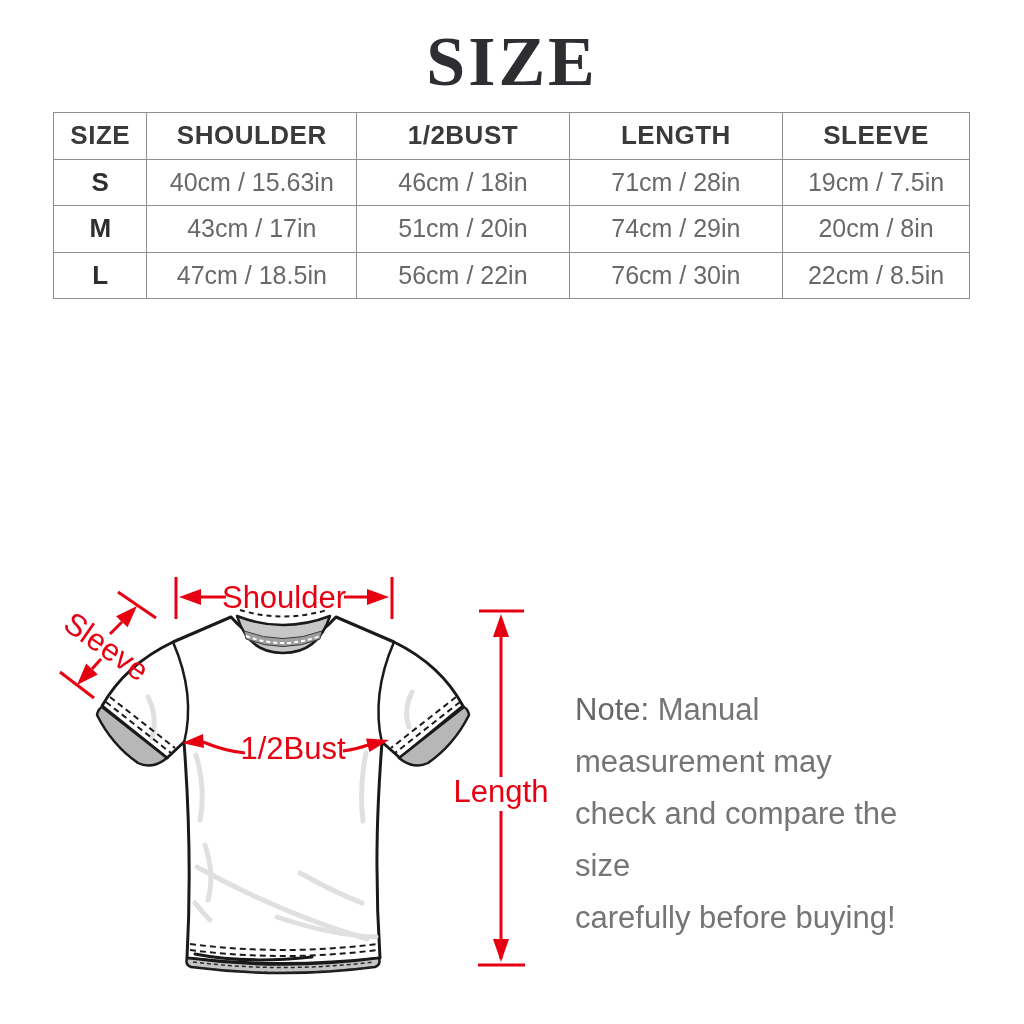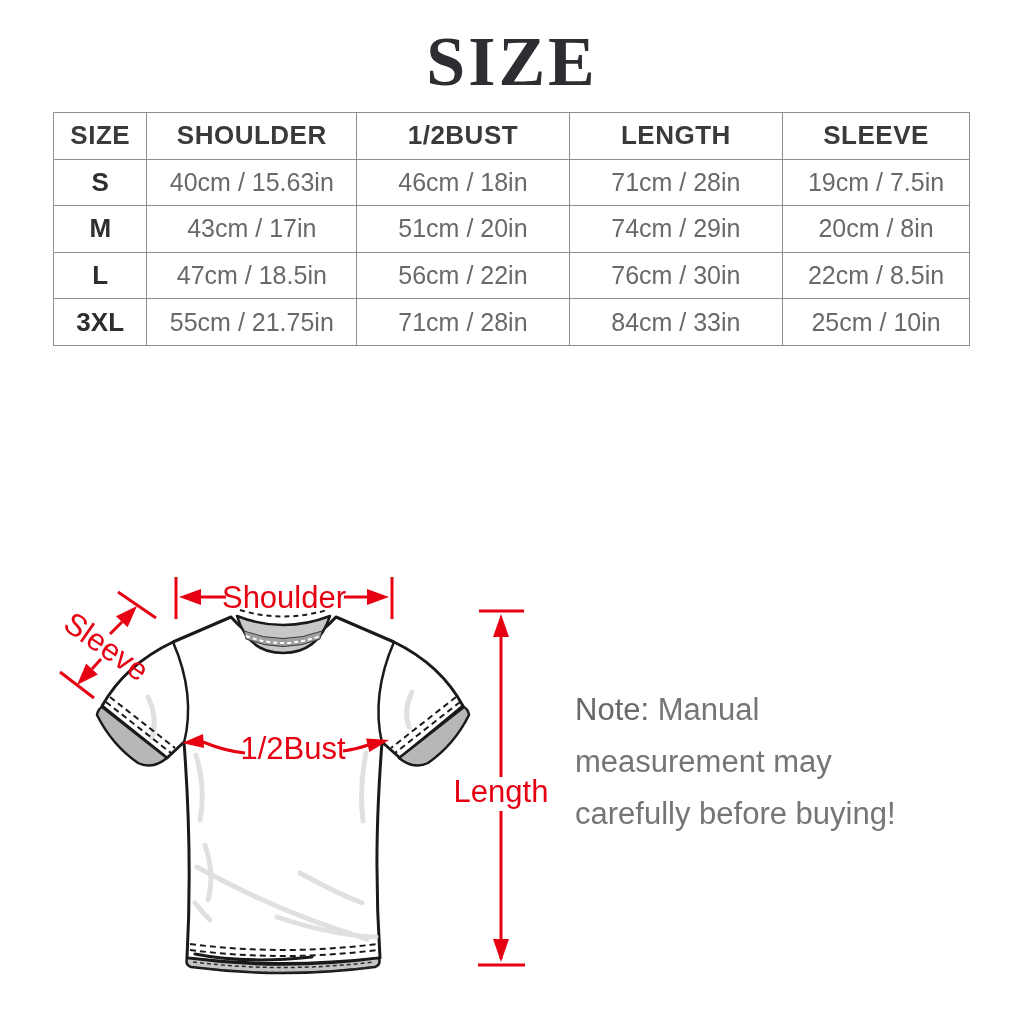--- a/index.html
+++ b/index.html
@@ -83,27 +83,20 @@
         <td>51cm / 20in</td>
         <td>74cm / 29in</td>
         <td>20cm / 8in</td>
       </tr>
       <tr>
         <th>L</th>
         <td>47cm / 18.5in</td>
         <td>56cm / 22in</td>
         <td>76cm / 30in</td>
         <td>22cm / 8.5in</td>
-      </tr>
-      <tr>
-        <th>3XL</th>
-        <td>55cm / 21.75in</td>
-        <td>71cm / 28in</td>
-        <td>84cm / 33in</td>
-        <td>25cm / 10in</td>
       </tr>
     </tbody>
 </table>
 
 <svg class="diagram-svg" viewBox="0 0 1024 469" xmlns="http://www.w3.org/2000/svg">
 
   <g>
 
     <path d="M173,87 L231,62 Q283,120 336,62 L394,87
          Q441,110 463,151 L400,203 L382,187
@@ -191,14 +184,15 @@
       <line x1="478" y1="410" x2="525" y2="410"></line>
       <polygon points="501,59 493,82 509,82" stroke="none"></polygon>
       <polygon points="501,407 493,384 509,384" stroke="none"></polygon>
     </g>
     <text x="501" y="247" text-anchor="middle" font-size="31" stroke="none" fill="#e60012">Length</text>
   </g>
 </svg>
 
 <div class="note">
   <div><b>Note:</b> <span>Manual measurement may</span></div>
+  <div>check and compare the size</div>
   <div>carefully before buying!</div>
 </div>
 
 </body></html>

